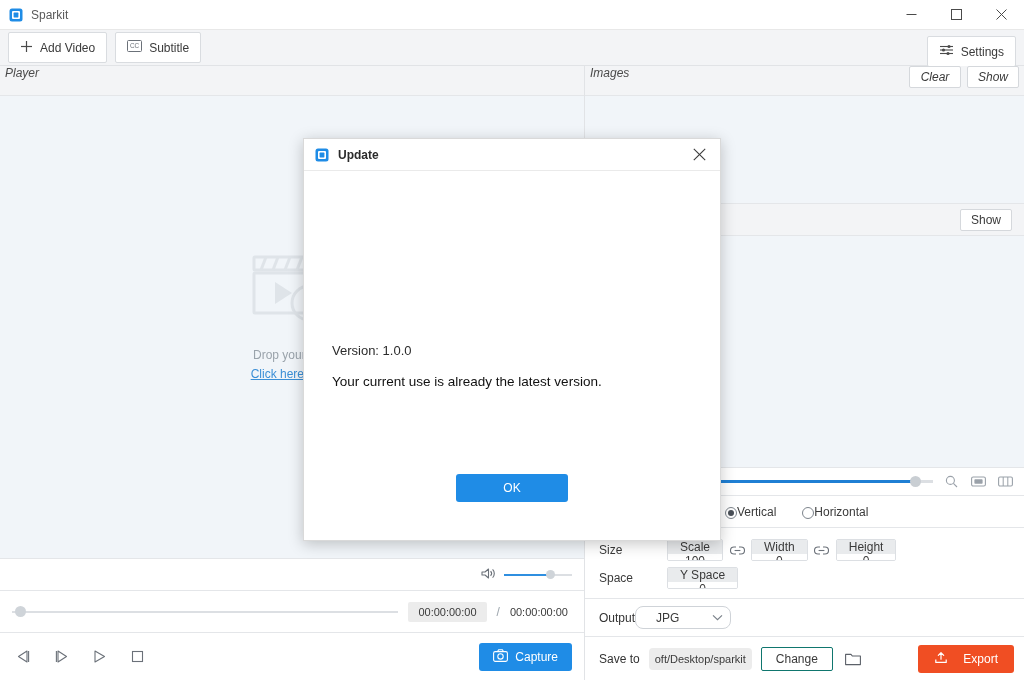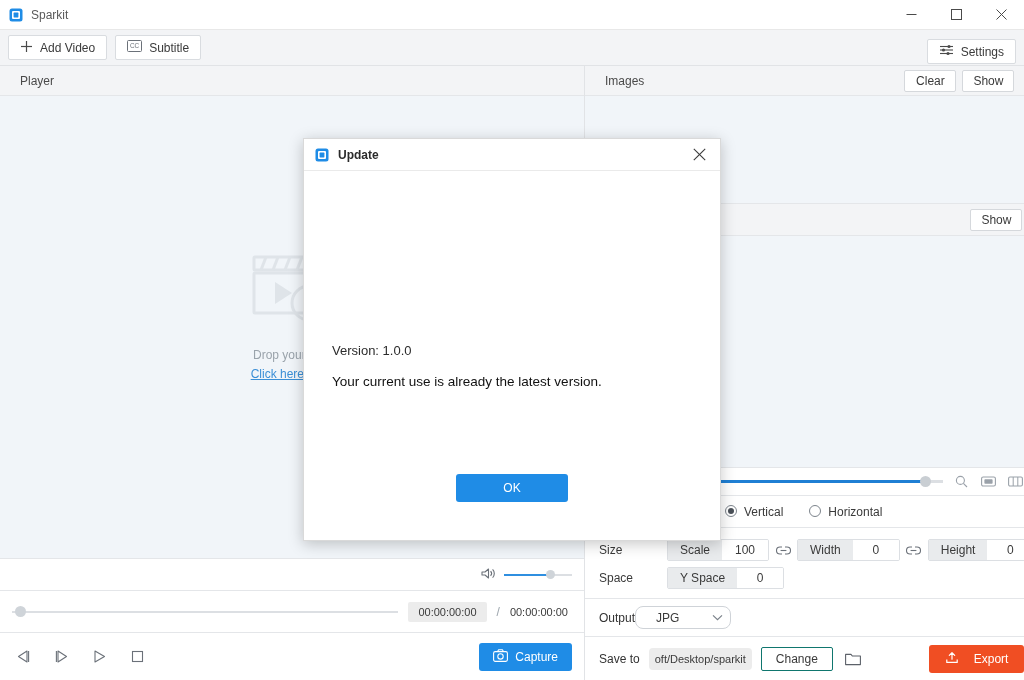--- a/index.html
+++ b/index.html
@@ -44,21 +44,21 @@
   .toolbar {
     height: 36px;
     flex: 0 0 36px;
     background: #f3f4f6;
     border-bottom: 1px solid #e1e3e6;
     display: flex; align-items: center;
     padding: 0 8px;
     gap: 8px;
   }
   .tbtn {
-    height: 25px;
+    height: 31px;
     background: #ffffff;
     border: 1px solid #d9dce0;
     border-radius: 2px;
     display: flex; align-items: center;
     gap: 7px;
     padding: 0 11px;
     font-size: 12px;
     color: #3a3a3a;
   }
   .tbtn .lbl { line-height: 1; }
@@ -75,24 +75,25 @@
   .right-pane {
     flex: 1 1 auto;
     display: flex; flex-direction: column;
     background: #ffffff;
   }
 
   .pane-header {
     height: 30px; flex: 0 0 30px;
     background: #f3f4f6;
     border-bottom: 1px solid #e4e6e9;
-    display: flex; align-items: center;
-    padding: 0 20px;
+    display: flex; 
+    padding: 0 5px;
     font-size: 12px;
     color: #4a4a4a;
+    font-style: italic;
   }
   .pane-header .hbtns { margin-left: auto; display: flex; gap: 6px; }
   .mini-btn {
     height: 22px; min-width: 52px;
     background: #ffffff;
     border: 1px solid #d5d8dc;
     border-radius: 2px;
     display:flex; align-items:center; justify-content:center;
     font-size: 12px; color: #3a3a3a;
   }
@@ -193,37 +194,37 @@
   .zoom-knob { position:absolute; right:12px; width:11px; height:11px; border-radius:50%; background:#c9ced3;}
   .zoom-ic { width:18px; height:18px; display:flex; align-items:center; justify-content:center; color:#9aa1a9;}
 
   .orient-row {
     height: 32px; flex: 0 0 32px;
     border-top: 1px solid #e4e6e9;
     display:flex; align-items:center; gap: 26px;
     padding-left: 140px;
     background:#fff;
   }
-  .radio { display:flex; align-items:flex-start; gap:7px; font-size:12px; color:#3a3a3a;}
+  .radio { display:flex; align-items:flex-end; font-size:12px; color:#3a3a3a;}
   .rdot {
     width:12px; height:12px; border-radius:50%;
     border:1px solid #7d848c; background:#fff;
     display:flex; align-items:center; justify-content:center;
   }
   .rdot.on::after { content:''; width:6px; height:6px; border-radius:50%; background:#4a5058; }
 
   .form-area {
     flex: 0 0 auto;
     border-top: 1px solid #e4e6e9;
     padding: 8px 0 6px 0;
     background:#fff;
   }
   .frow { display:flex; align-items:center; height: 28px; padding-left: 14px; gap: 0; }
   .frow .flabel { width: 68px; font-size: 12px; color:#3a3a3a; }
-  .field { display:flex; height: 22px; border:1px solid #dcdfe3; border-radius:2px; overflow:hidden; }
+  .field { display:flex; height: 22px; border:1px solid #dcdfe3; border-radius:2px; overflow:hidden;flex-direction:column; }
   .field .fkey {
     background:#e9ebed; color:#3a3a3a; font-size:12px;
     display:flex; align-items:center; justify-content:center;
     padding: 0 12px; min-width: 52px;
   }
   .field .fval {
     background:#ffffff; color:#3a3a3a; font-size:12px;
     display:flex; align-items:center; justify-content:center;
     min-width: 46px; padding: 0 8px;
   }

